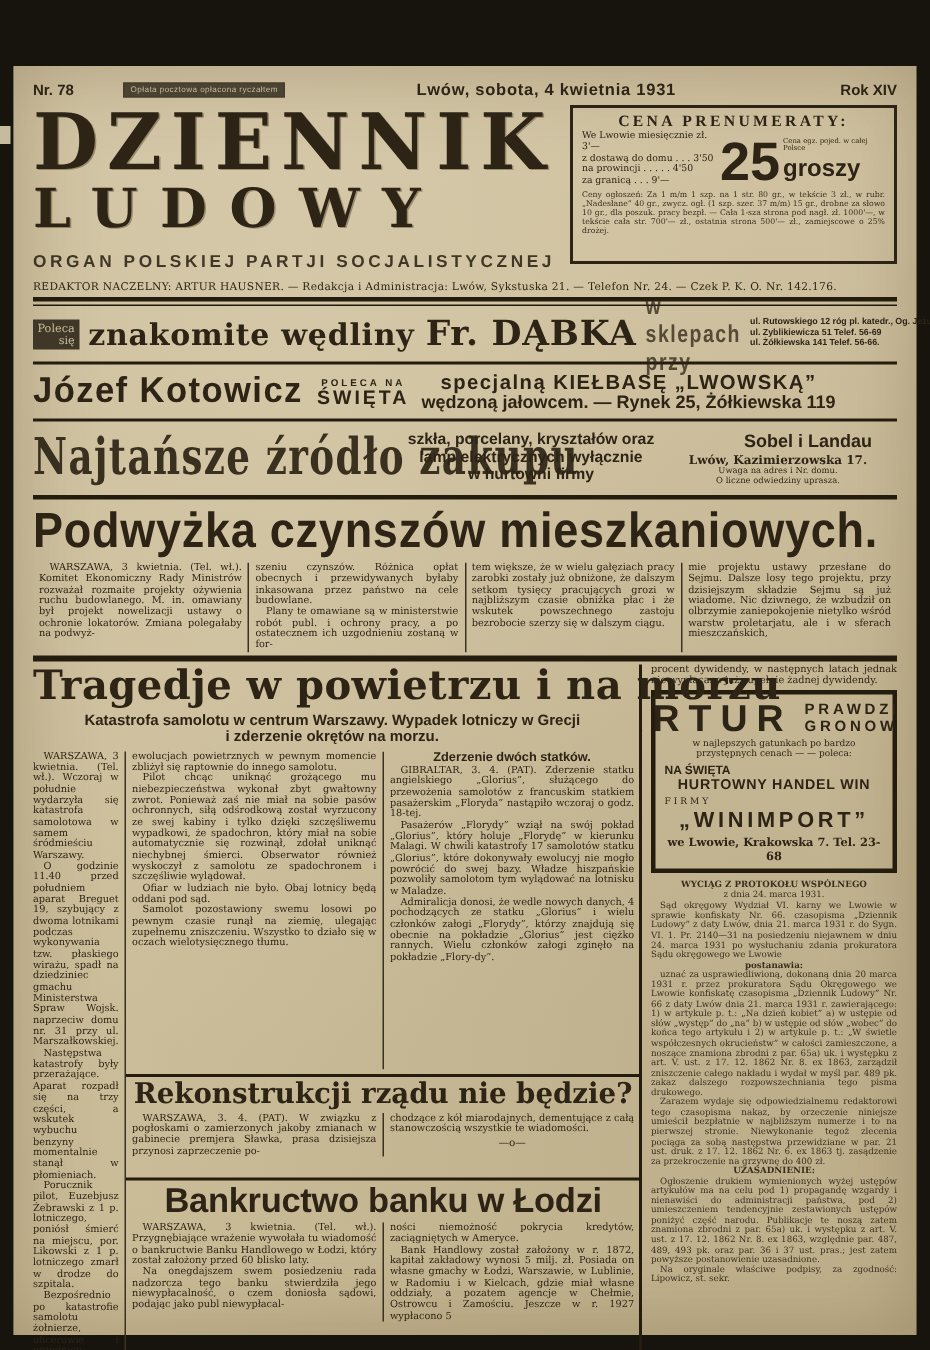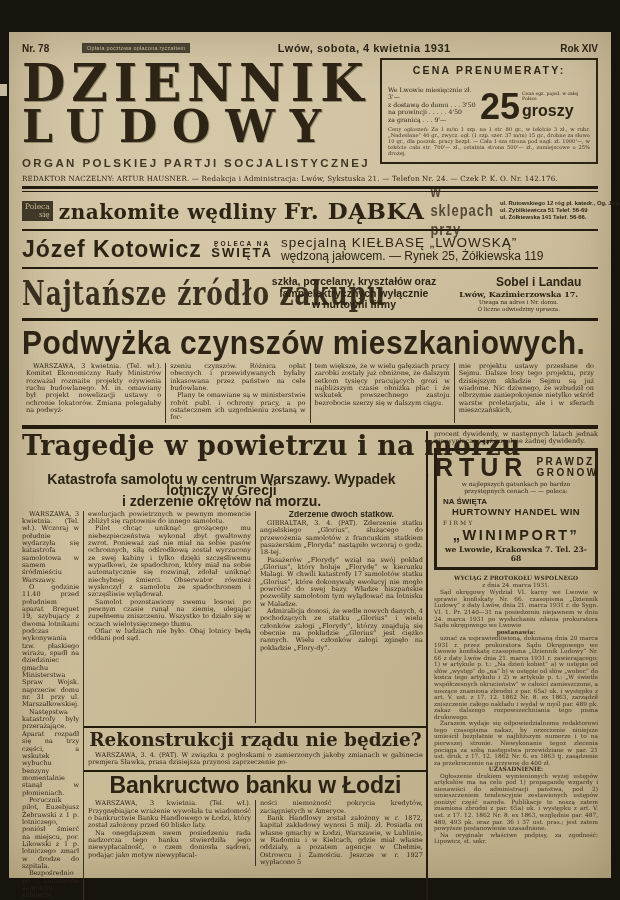--- a/index.html
+++ b/index.html
@@ -1,19 +1,19 @@
 <!DOCTYPE html>
 <html lang="pl"><head>
 <meta charset="utf-8">
 <style>
   html,body{margin:0;padding:0;}
   .sheet{width:620px;height:900px;position:relative;background:#17140e;overflow:hidden;
          font-family:"DejaVu Serif",serif;color:#2d2415;}
   .scratch1{position:absolute;left:0;top:84px;width:7px;height:12px;background:#d9cdae;opacity:.9;}
-  .paper{position:absolute;left:9px;top:32px;width:602px;height:846px;box-sizing:border-box;
+  .paper{position:absolute;left:9px;top:44px;width:602px;height:846px;box-sizing:border-box;
          padding:10px 13px 0;
          background:
            radial-gradient(ellipse at 30% 15%, rgba(255,250,228,0.12), transparent 55%),
            radial-gradient(ellipse at 85% 80%, rgba(70,50,15,0.10), transparent 60%),
            linear-gradient(#d0c2a1,#cabb97);
          box-shadow:inset 0 0 55px rgba(80,60,25,.30);}
   p{margin:0;}
 
   
   .hdr{display:flex;align-items:center;font-family:"Liberation Sans",sans-serif;
@@ -22,28 +22,28 @@
   .stamp{border:1px solid #463c2c;background:#4a4233;color:#c9bb98;font-weight:normal;
          font-size:5.4px;line-height:6.5px;padding:1px 4px;letter-spacing:.3px;}
   .hdr-date{flex:1;text-align:center;font-size:11px;letter-spacing:.5px;}
   .hdr-year{width:60px;text-align:right;}
 
   
   .mast{display:flex;margin-top:4px;}
   .mast-left{flex:1;padding-top:2px;}
   .t1{font-weight:bold;font-size:50px;line-height:44px;letter-spacing:6px;
       transform:scaleY(1.04);transform-origin:left top;text-shadow:1px 1px 0 rgba(40,28,10,.35);}
-  .t2{font-weight:bold;font-size:44px;line-height:46px;letter-spacing:15px;
+  .t2{font-weight:bold;font-size:36px;line-height:46px;letter-spacing:15px;
       text-shadow:1px 1px 0 rgba(40,28,10,.35);}
   .organ{font-family:"Liberation Sans",sans-serif;font-weight:bold;font-size:11.5px;
          letter-spacing:2.4px;margin-top:7px;opacity:.88;}
   .pricebox{width:218px;border:2px solid #2d2415;box-sizing:border-box;margin-left:6px;
             padding:4px 6px 3px;height:106px;}
-  .pb-title{font-family:Liberation Sans, sans-serif;font-weight:bold;font-size:10.5px;
-            letter-spacing:2.2px;text-align:center;margin-bottom:10px;}
+  .pb-title{font-family:Liberation Serif, serif;font-weight:bold;font-size:10.5px;
+            letter-spacing:2.2px;text-align:center;margin-bottom:0;}
   .pb-mid{display:flex;align-items:flex-end;}
   .pb-rates{width:88px;font-size:6.2px;line-height:7.4px;}
   .pb-rates p{margin:0;}
   .pb-big{display:flex;align-items:flex-start;margin-left:4px;}
   .pb-25{font-family:"Liberation Sans",sans-serif;font-weight:bold;font-size:36px;line-height:32px;}
   .pb-right{margin-left:2px;}
   .pb-note{font-size:4.6px;line-height:5px;width:62px;}
   .pb-unit{font-family:"Liberation Sans",sans-serif;font-weight:bold;font-size:16px;line-height:16px;}
   .pb-adrates{font-size:5.2px;line-height:5.9px;text-align:justify;margin-top:4px;opacity:.92;}
   .editorline{font-size:7.1px;letter-spacing:.2px;margin-top:5px;white-space:nowrap;overflow:hidden;}
@@ -60,21 +60,21 @@
   .ad1-tail{font-family:"Liberation Sans",sans-serif;font-weight:bold;font-size:13px;margin:0 6px;
             opacity:.75;letter-spacing:1px;transform:scaleY(1.25);}
   .ad1-addr{font-family:"Liberation Sans",sans-serif;font-weight:bold;font-size:5.9px;
             line-height:7px;white-space:nowrap;}
   .ad2{height:36px;border-bottom:2.5px solid #241c0e;}
   .ad2-name{font-family:"Liberation Sans",sans-serif;font-weight:bold;font-size:24px;
             letter-spacing:1px;transform:scaleX(.96);transform-origin:left;}
   .ad2-swieta{text-align:center;margin:0 8px 0 2px;font-family:"Liberation Sans",sans-serif;font-weight:bold;}
   .ad2-s1{font-size:6.5px;letter-spacing:2px;}
   .ad2-s2{font-size:13px;letter-spacing:2px;line-height:12px;}
-  .ad2-lines{font-family:"Liberation Sans",sans-serif;font-weight:normal;}
+  .ad2-lines{font-family:"Liberation Sans",sans-serif;font-weight:bold;text-align:center;}
   .ad2-l1{font-size:13.5px;letter-spacing:1px;line-height:14px;}
   .ad2-l2{font-size:12px;line-height:13px;}
   .ad3{height:49px;border-bottom:3.5px solid #241c0e;}
   .ad3-main{font-weight:bold;font-size:27px;letter-spacing:1px;transform:scale(.92,1.25);
             transform-origin:left center;white-space:nowrap;width:238px;opacity:.92;}
   .ad3-mid{font-family:"Liberation Sans",sans-serif;font-weight:bold;font-size:10.5px;
            line-height:11.5px;text-align:center;width:188px;}
   .ad3-right{margin-left:8px;text-align:center;}
   .ad3-name{font-family:"Liberation Sans",sans-serif;font-weight:bold;font-size:12px;line-height:15px;margin-left:40px;}
   .ad3-addr{font-weight:bold;font-size:8px;line-height:9px;}
@@ -89,34 +89,34 @@
   .cols4{display:flex;height:60px;overflow:hidden;margin-bottom:2px;}
   .cols4 .c{flex:1;padding:0 4px;}
   .cols4 .c + .c{border-left:1px solid #3b3120;}
 
   
   .section{display:flex;margin-top:2px;}
   .sec-left{width:406px;border-right:2px solid #241c0e;padding-right:5px;box-sizing:border-box;}
   .sec-right{flex:1;padding-left:6px;overflow:hidden;}
   .h2a{font-weight:bold;font-size:27px;line-height:29px;letter-spacing:.3px;transform:scaleX(.99);
        transform-origin:left;white-space:nowrap;}
-  .subhead{font-family:"Liberation Sans",sans-serif;font-weight:bold;font-size:14px;
-           line-height:11px;text-align:center;margin:14px 0 4px;}
+  .subhead{font-family:"Liberation Sans",sans-serif;font-weight:bold;font-size:10px;
+           line-height:11px;text-align:center;margin:3px 0 4px;}
   .tl{display:flex;}
   .tl-col1{width:132px;padding-right:4px;box-sizing:border-box;}
   .tl-rest{flex:1;border-left:1px solid #3b3120;}
   .tl-pair{display:flex;height:212px;overflow:hidden;}
   .tl-pair .c{flex:1;padding:0 4px;}
   .tl-pair .c + .c{border-left:1px solid #3b3120;}
   .colhead{font-family:"Liberation Sans",sans-serif;font-weight:bold;font-size:8.5px;
            text-align:center;margin-bottom:2px;}
   .rekon{border-top:2px solid #241c0e;margin-top:3px;padding:1px 0 2px;}
   .rekon h3{margin:0 0 2px;font-weight:bold;font-size:19px;line-height:21px;text-align:center;
             white-space:nowrap;transform:scaleX(.97);}
-  .bank{border-top:2px solid #241c0e;margin-top:2px;padding-top:1px;}
+  .bank{border-top:2px solid #241c0e;margin-top:12px;padding-top:1px;}
   .bank h3{margin:0 0 2px;font-family:"Liberation Sans",sans-serif;font-weight:bold;font-size:23px;
            line-height:25px;text-align:center;white-space:nowrap;letter-spacing:-0.2px;}
   .pair{display:flex;}
   .pair .c{flex:1;padding:0 4px;}
   .pair .c + .c{border-left:1px solid #3b3120;}
   .endmark{text-align:center;font-size:7px;margin-top:3px;}
 
   
   .carry{font-size:6.5px;line-height:7.3px;text-align:justify;}
   .wina{border:3px solid #241c0e;padding:4px 6px;margin:3px 0 5px;}
@@ -254,46 +254,52 @@
                 <p>Porucznik pilot, Euzebjusz Żebrawski z 1 p. lotniczego, poniósł śmierć na miejscu, por. Likowski z 1 p. lotniczego zmarł w drodze do szpitala.</p>
                 <p>Bezpośrednio po katastrofie samolotu żołnierze, oficerowie i urzędnicy Ministerstwa Spraw Wojskowych rzucili się na ratunek z gaśnicami. Niestety, wszelka możliwość ratunku była już wykluczona. Aparat spłonął doszczętnie.</p>
               </div>
 
           </div>
           <div class="tl-rest">
             <div class="tl-pair small">
               <div class="c cont">
                   <p>ewolucjach powietrznych w pewnym momencie zbliżył się raptownie do innego samolotu.</p>
                   <p>Pilot chcąc uniknąć grożącego mu niebezpieczeństwa wykonał zbyt gwałtowny zwrot. Ponieważ zaś nie miał na sobie pasów ochronnych, siłą odśrodkową został wyrzucony ze swej kabiny i tylko dzięki szczęśliwemu wypadkowi, że spadochron, który miał na sobie automatycznie się rozwinął, zdołał uniknąć niechybnej śmierci. Obserwator również wyskoczył z samolotu ze spadochronem i szczęśliwie wylądował.</p>
+                  <p>Ofiar w ludziach nie było. Obaj lotnicy będą oddani pod sąd.</p>
                   <p>Samolot pozostawiony swemu losowi po pewnym czasie runął na ziemię, ulegając zupełnemu zniszczeniu. Wszystko to działo się w oczach wielotysięcznego tłumu.</p>
-                  <p>Ofiar w ludziach nie było. Obaj lotnicy będą oddani pod sąd.</p>
                 </div>
               <div class="c">
                 <div class="colhead">Zderzenie dwóch statków.</div>
                 <div>
                     <p>GIBRALTAR, 3. 4. (PAT). Zderzenie statku angielskiego „Glorius”, służącego do przewożenia samolotów z francuskim statkiem pasażerskim „Floryda” nastąpiło wczoraj o godz. 18-tej.</p>
                     <p>Pasażerów „Florydy” wziął na swój pokład „Glorius”, który holuje „Florydę” w kierunku Malagi. W chwili katastrofy 17 samolotów statku „Glorius”, które dokonywały ewolucyj nie mogło powrócić do swej bazy. Władze hiszpańskie pozwoliły samolotom tym wylądować na lotnisku w Maladze.</p>
                     <p>Admiralicja donosi, że wedle nowych danych, 4 pochodzących ze statku „Glorius” i wielu członków załogi „Florydy”, którzy znajdują się obecnie na pokładzie „Glorius” jest ciężko rannych. Wielu członków załogi zginęło na pokładzie „Flory-dy”.</p>
                   </div>
               </div>
             </div>
             <div class="rekon">
               <h3>Rekonstrukcji rządu nie będzie?</h3>
               <div class="pair small">
                 <div class="c">
                     <p>WARSZAWA, 3. 4. (PAT). W związku z pogłoskami o zamierzonych jakoby zmianach w gabinecie premjera Sławka, prasa dzisiejsza przynosi zaprzeczenie po-</p>
                   </div>
+                <div class="c cont">
+                  <div class="cont">
+                      <p>chodzące z kół miarodajnych, dementujące z całą stanowczością wszystkie te wiadomości.</p>
+                    </div>
+                  <div class="endmark">—o—</div>
+                </div>
               </div>
             </div>
             <div class="bank">
               <h3>Bankructwo banku w Łodzi</h3>
               <div class="pair small">
                 <div class="c">
                     <p>WARSZAWA, 3 kwietnia. (Tel. wł.). Przygnębiające wrażenie wywołała tu wiadomość o bankructwie Banku Handlowego w Łodzi, który został założony przed 60 blisko laty.</p>
-                    <p>Na onegdajszem swem posiedzeniu rada nadzorcza tego banku stwierdziła jego niewypłacalność, o czem doniosła sądowi, podając jako motyw niewypłacal-</p>
+                    <p>Na onegdajszem swem posiedzeniu rada nadzorcza tego banku stwierdziła jego niewypłacalność, o czem doniosła sądowi, podając jako publ niewypłacal-</p>
                   </div>
                 <div class="c cont">
                     <p>ności niemożność pokrycia kredytów, zaciągniętych w Ameryce.</p>
                     <p>Bank Handlowy został założony w r. 1872, kapitał zakładowy wynosi 5 milj. zł. Posiada on własne gmachy w Łodzi, Warszawie, w Lublinie, w Radomiu i w Kielcach, gdzie miał własne oddziały, a pozatem agencje w Chełmie, Ostrowcu i Zamościu. Jeszcze w r. 1927 wypłacono 5</p>
                   </div>
               </div>
             </div>
           </div>
         </div>
       </div>

